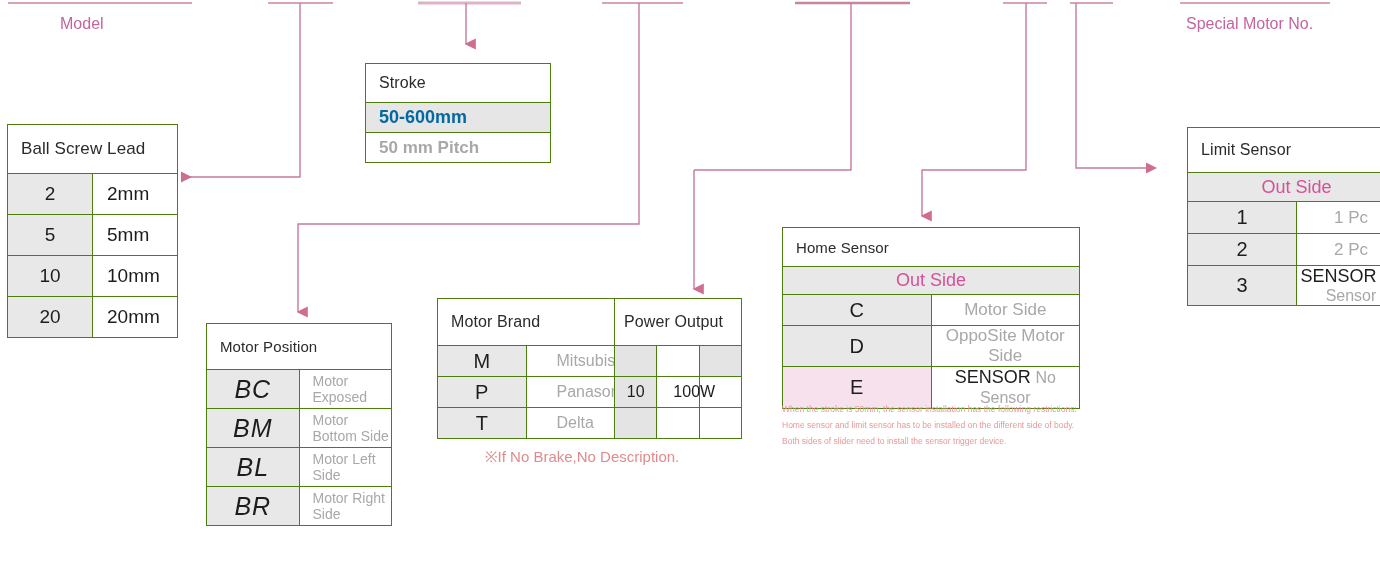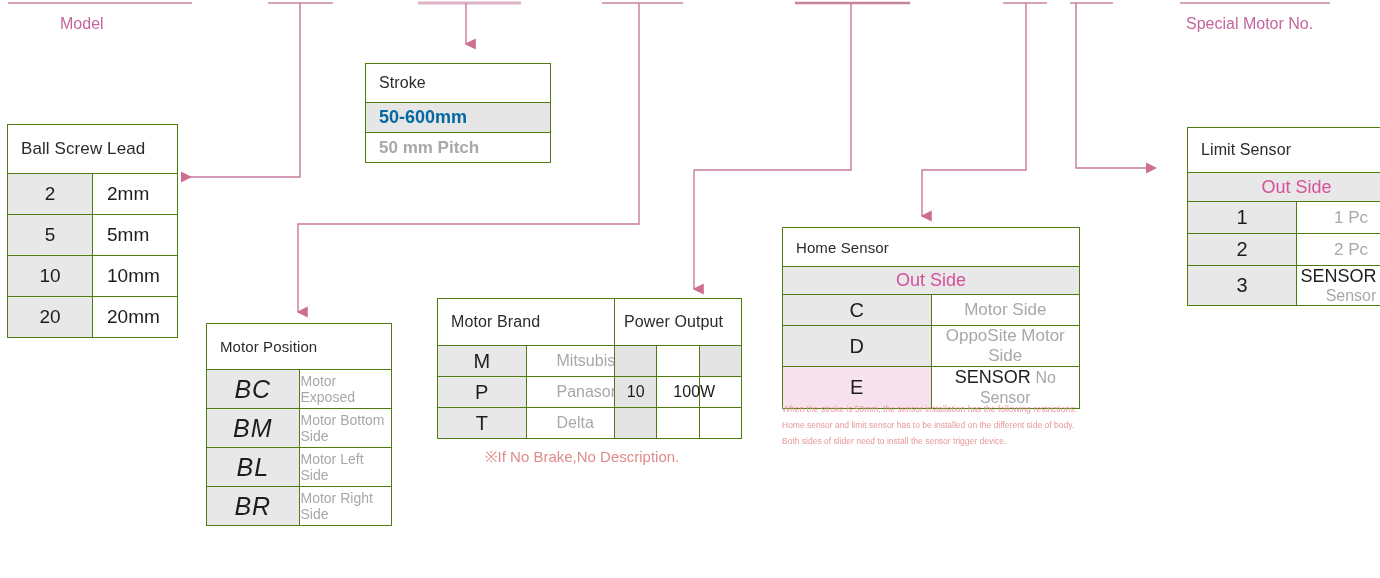--- a/index.html
+++ b/index.html
@@ -101,21 +101,21 @@
     font-size: 17px;
     color: #a8a8a8;
     padding-left: 13px;
     font-weight: bold;
   }
 
   
   #card-mpos { left: 206px; top: 323px; width: 186px; }
   #card-mpos .hdr { height: 45px; font-size: 15px; }
   #card-mpos td.codecell { width: 48px; height: 38px; font-size: 25px; letter-spacing: 1px; font-style: italic; }
-  #card-mpos td.descell { font-size: 14px; padding-left: 1px; }
+  #card-mpos td.descell { font-size: 14px; padding-left: 13px; }
 
   
   #card-brand { left: 437px; top: 298px; width: 178px; }
   #card-brand .hdr { height: 46px; font-size: 16px; }
   #card-brand td.codecell { width: 30px; height: 30px; font-size: 20px; }
   #card-brand td.descell { font-size: 16px; padding-left: 30px; }
 
   #card-power { left: 614px; top: 298px; width: 128px; }
   #card-power .hdr { height: 46px; font-size: 16px; padding-left: 9px !important; }
   #card-power td { height: 30px; }

